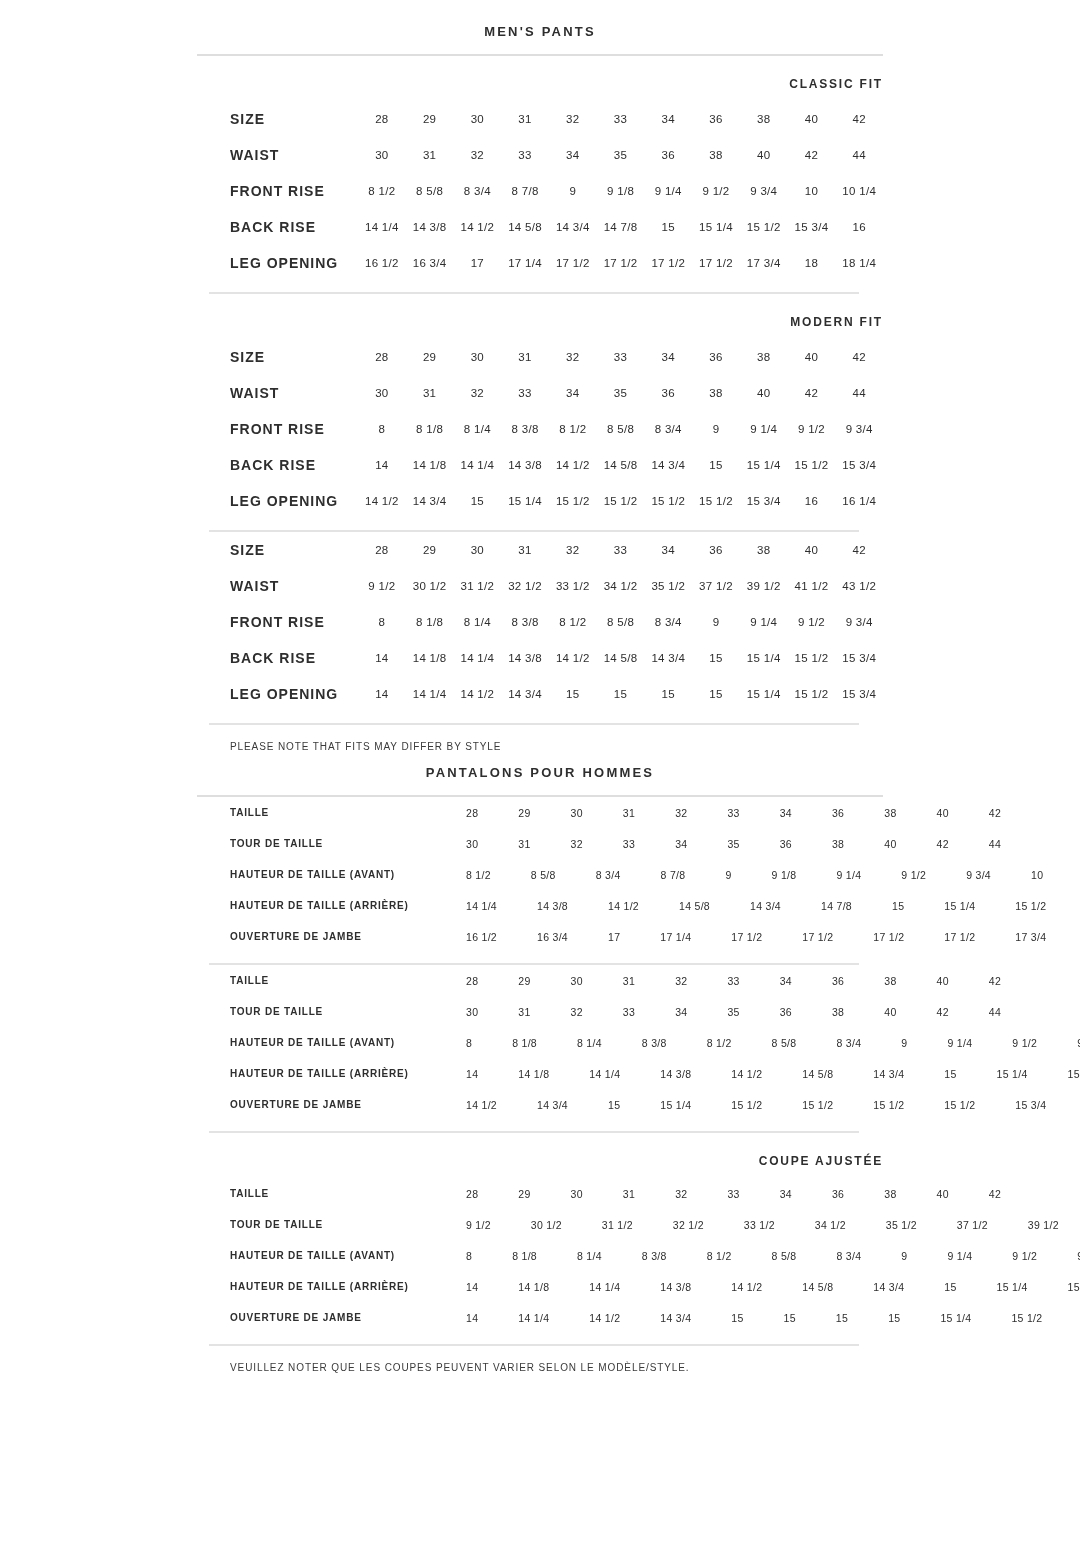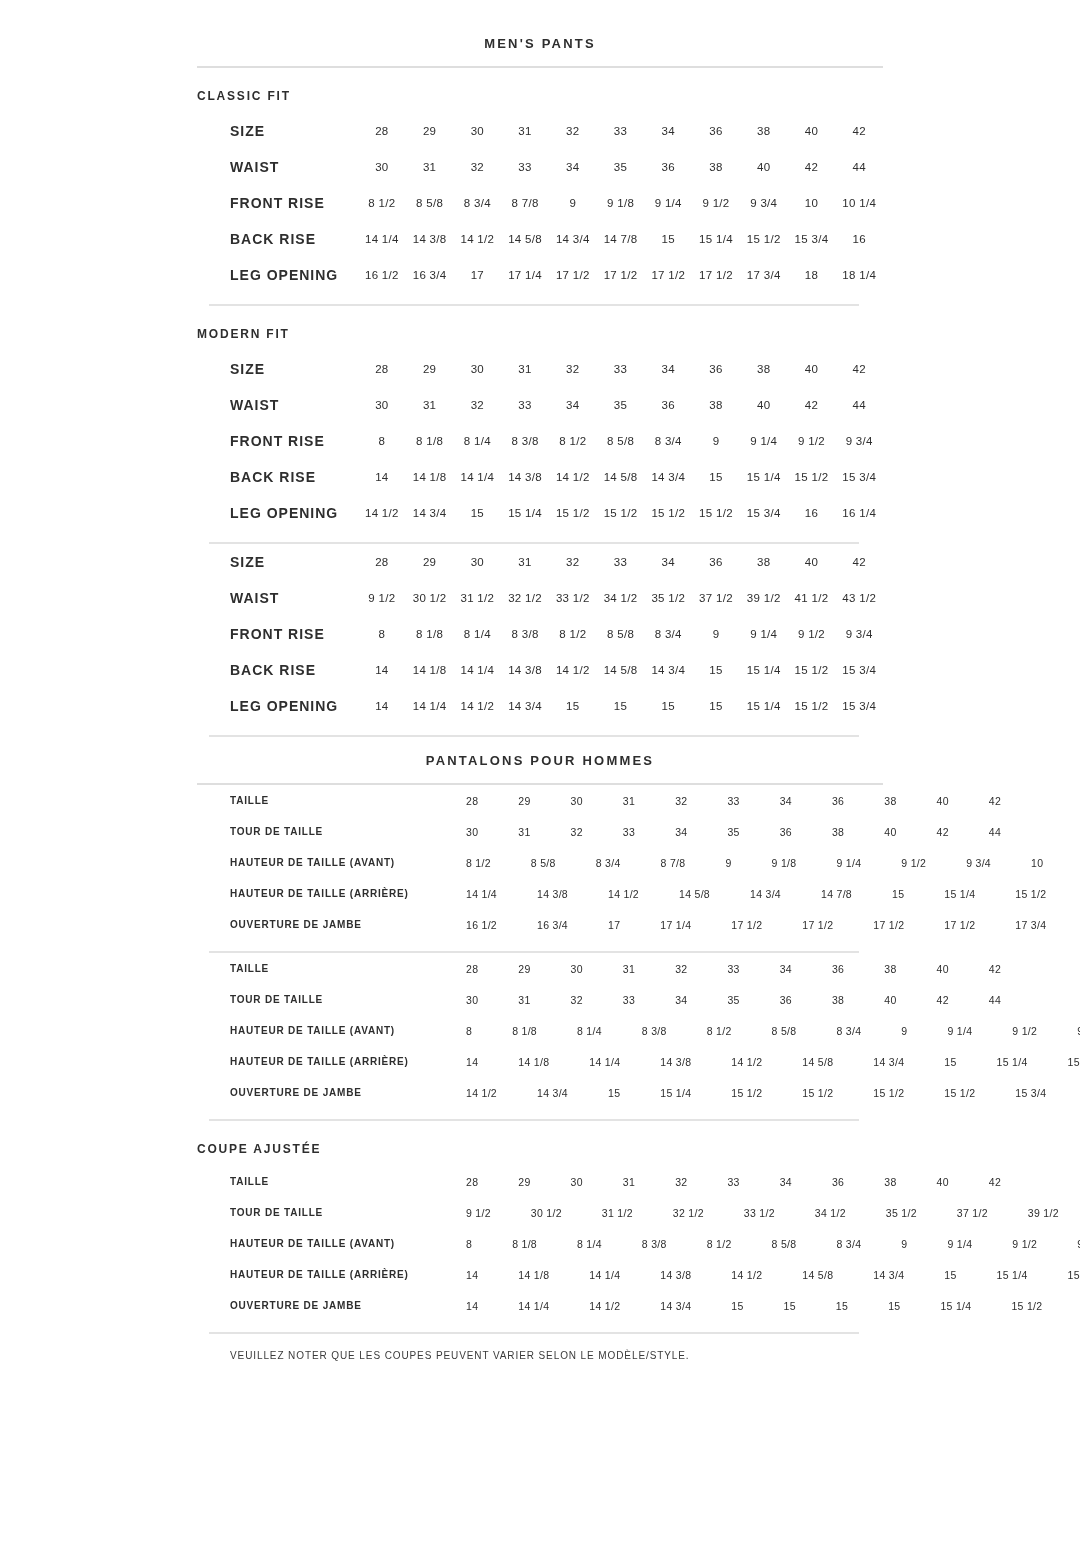--- a/index.html
+++ b/index.html
@@ -9,39 +9,39 @@
   }
   body {
     width: 1080px;
     height: 1553px;
     font-family: "Liberation Sans", sans-serif;
     color: #2e2e2e;
     -webkit-font-smoothing: antialiased;
   }
   .page {
     width: 686px;
-    margin: 16px auto;
+    margin: 4px auto;
     padding-top: 14px;
   }
   .page-title {
     font-size: 13px;
     font-weight: bold;
     letter-spacing: 2.2px;
     text-align: center;
     margin: 6px 0 15px 0;
   }
   .divider-major {
     height: 2px;
     background: #dedede;
   }
   .fit-title {
     font-size: 12px;
     font-weight: bold;
     letter-spacing: 1.8px;
-    text-align: left;
+    text-align: right;
     margin: 21px 0 10px 0;
   }
   .t-row {
     display: flex;
     align-items: center;
     height: 36px;
     padding-left: 33px;
   }
   .t-label {
     flex: 0 0 128px;
@@ -302,20 +302,21 @@
           <div class="t-cell">15</div>
           <div class="t-cell">15 1/4</div>
           <div class="t-cell">15 1/2</div>
           <div class="t-cell">15 3/4</div>
         </div>
         <div class="section-divider"></div>
       </section>
     </div>
 
   <div class="notes">
+    <p>PLEASE NOTE THAT FITS MAY DIFFER BY STYLE</p>
   </div>
 
   <h1 class="page-title" style="margin-top:2px">PANTALONS POUR HOMMES</h1>
   <div class="divider-major"></div>
 
   <div id="sections-fr" class="fr">
       <section class="fit-section">
         <div class="t-row">
           <div class="t-label">TAILLE</div>
           <div class="t-cell">28</div>

